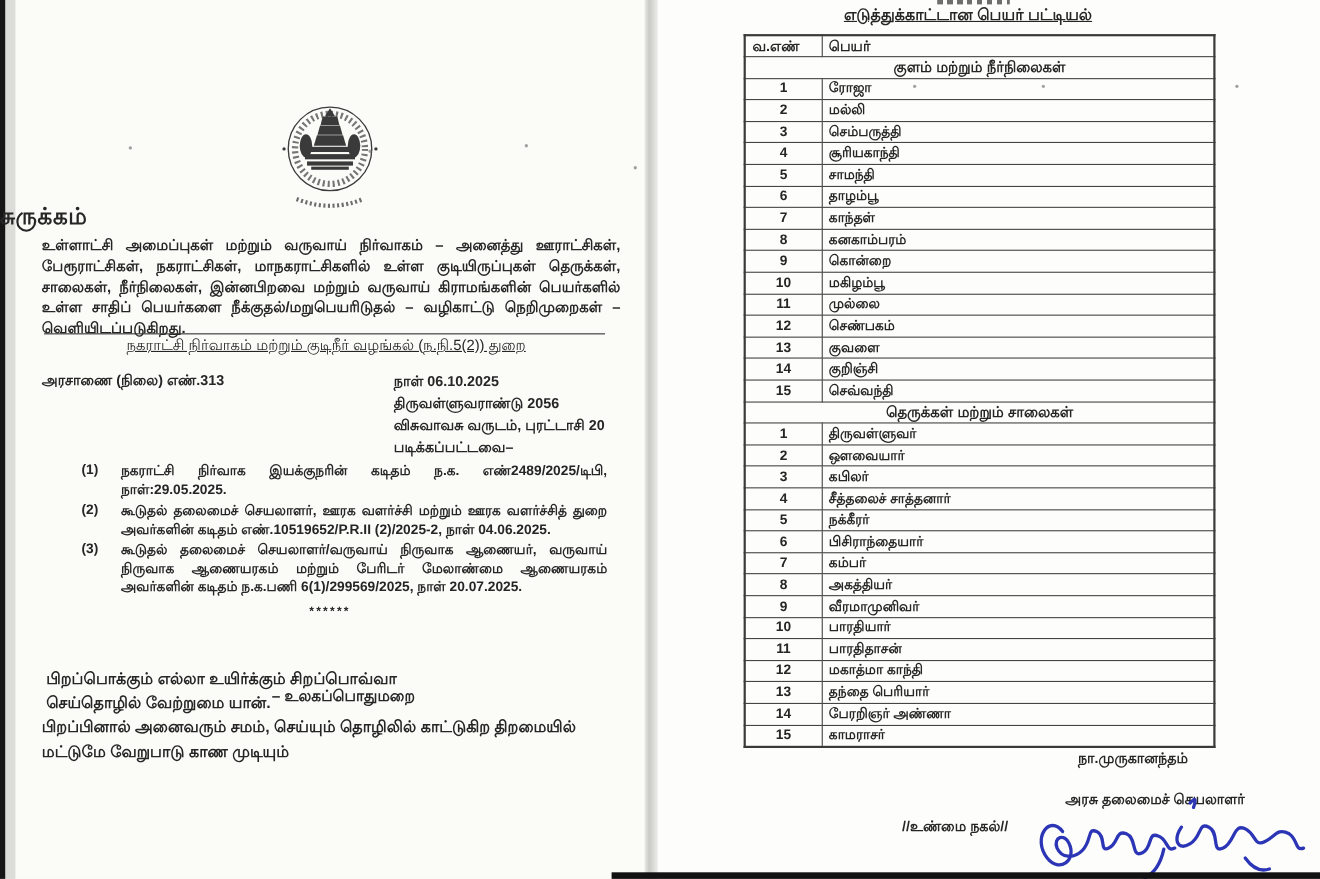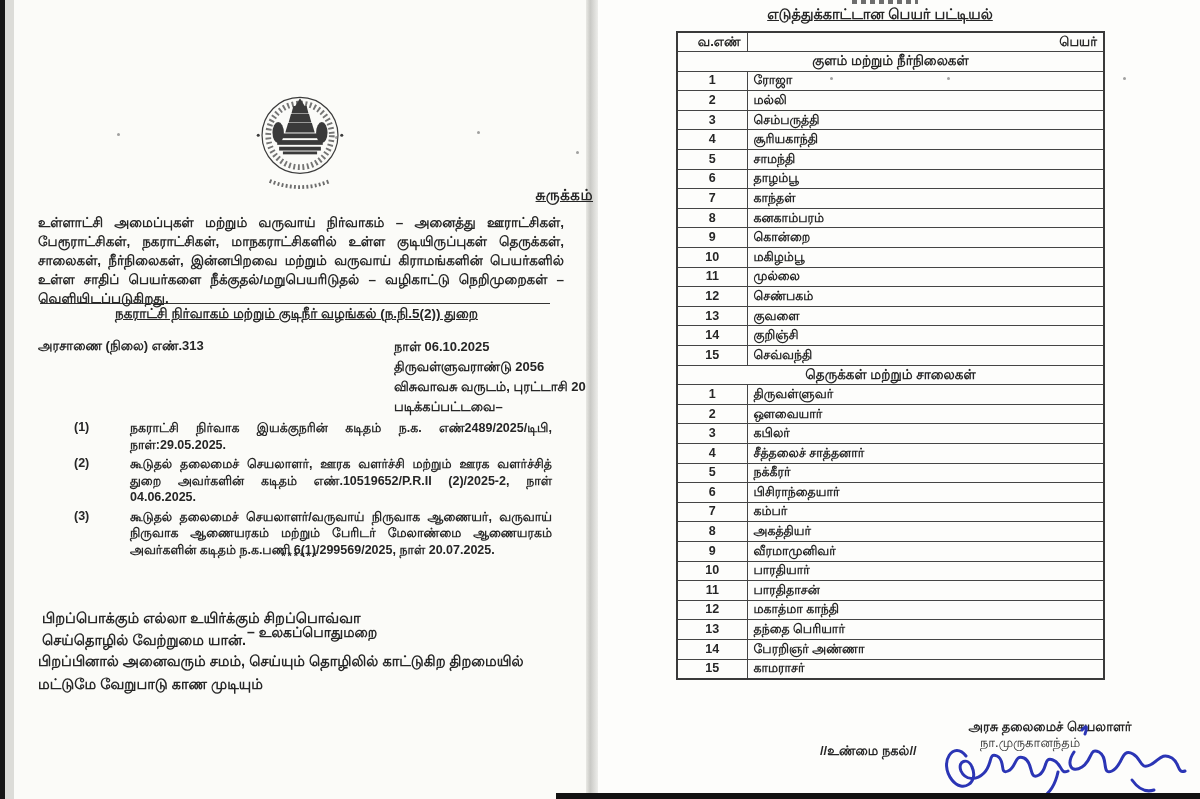--- a/index.html
+++ b/index.html
@@ -13,55 +13,55 @@
   .page-left{ left:8px; top:0; width:580px; height:799px; background:#fbfbf8; }
   .page-right{ left:598px; top:0; width:602px; height:799px; background:#fdfdfb; }
   .gutter{ left:586px; top:0; width:12px; height:799px;
     background:linear-gradient(90deg,#e9e9e5,#c9c9c5 35%,#ededea); }
   .edge-left{ left:0; top:0; width:5px; height:799px; background:#161616; }
   .edge-left2{ left:5px; top:0; width:9px; height:799px; background:#dcdcd8; }
   .edge-bottom{ left:556px; top:793px; width:644px; height:6px; background:#121212; z-index:9; }
 
   
   .emblem{ left:243px; top:86px; width:114px; height:112px; }
-  .h-abstract{ left:0; top:186px; width:593px; text-align:right;
-    font-size:15px; font-weight:700; text-decoration:underline; letter-spacing:.5px; }
+  .h-abstract{ left:0; top:186px; width:593px; text-align:left;
+    font-size:21px; font-weight:700; letter-spacing:.5px; }
   .para{ left:38px; top:213px; width:526px; font-size:13.5px; font-weight:700;
     line-height:19px; text-align:justify; }
   .rule{ left:40px; top:303px; width:510px; height:0; border-top:1.4px solid #333; }
   .dept{ left:0; top:306px; width:593px; text-align:center; font-size:13.5px;
-    font-weight:700; text-decoration:underline; }
+    font-weight:400; text-decoration:underline; }
   .go{ left:38px; top:338px; font-size:13px; font-weight:700; }
-  .dates{ left:358px; top:337px; font-size:13px; font-weight:700; line-height:20px;margin-left:36px; }
+  .dates{ left:358px; top:337px; font-size:13px; font-weight:700; line-height:20px; }
   .refs{ left:74px; top:420px; width:478px; font-size:12.5px; font-weight:700; }
   .ref{ display:flex; margin-bottom:3px; }
   .ref-num{ width:36px; flex:0 0 36px; }
-  .ref-text{ flex:1; line-height:16.5px; text-align:justify;margin-left:20px; }
+  .ref-text{ flex:1; line-height:16.5px; text-align:justify; }
   .stars{ left:0; top:550px; width:600px; text-align:center; font-size:11px;
     font-weight:700; letter-spacing:2px; }
   .quote1{ left:42px; top:579px; font-size:14.5px; font-weight:700; line-height:22px;margin-top:28px; }
   .attr1{ left:247px; top:624px; font-size:14px; font-weight:700; }
   .quote2{ left:38px; top:650px; font-size:14.5px; font-weight:700; line-height:23px; }
   .attr2{ left:243px; top:698px; font-size:14px; font-weight:700; }
 
   
   .clip-frag{ left:852px; top:0; width:66px; height:4px;
     background:repeating-linear-gradient(90deg,#4a4a4a 0 5px,transparent 5px 9px); opacity:.8; }
   .list-title{ left:700px; top:6px; width:360px; text-align:center;
     font-size:14.5px; font-weight:700;text-decoration:underline; }
   .name-table{ position:absolute; left:676px; top:31px; width:429px;
     border-collapse:collapse; table-layout:fixed; background:#fdfdfb;
     font-size:12.5px; font-weight:700; color:#262626; border:2px solid #3a3a3a; }
   .name-table td{ border:1px solid #454545; height:19.6px; padding:0 6px;
     line-height:1.05; overflow:hidden; white-space:nowrap; }
   .serial-cell,.serial-head{ text-align:center; }
-  .head-cell{ text-align:right; font-size:13px; }
+  .head-cell{ text-align:left; font-size:13px; }
   .section-cell{ text-align:center; font-size:13.5px;margin-top:42px; }
-  .sig-name{ left:930px; top:735px; width:200px; text-align:center;
-    font-size:13px; font-weight:400; }
+  .sig-name{ left:930px; top:682px; width:200px; text-align:center;
+    font-size:13px; font-weight:700; }
   .sig-title{ left:930px; top:719px; width:240px; text-align:center;
     font-size:13px; font-weight:700; }
   .true-copy{ left:820px; top:743px; font-size:13px; font-weight:700; }
   .signature{ left:936px; top:722px; width:258px; height:80px; }
 
   .dot{ position:absolute; width:3px; height:3px; border-radius:50%;
     background:#6f6f6f; opacity:.65; }
 </style>
 </head>
 <body>

